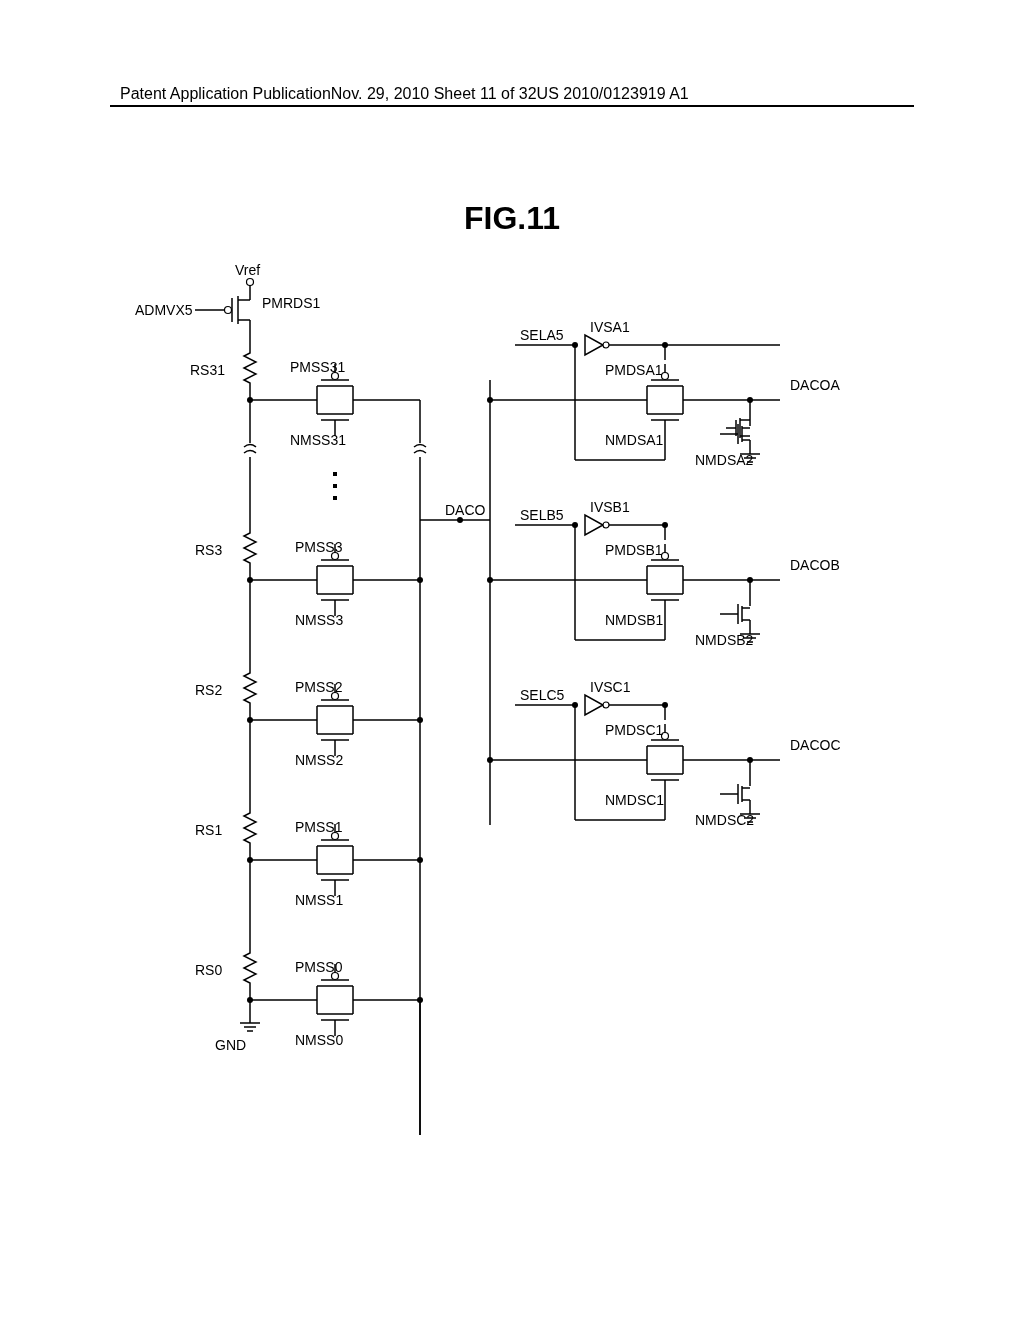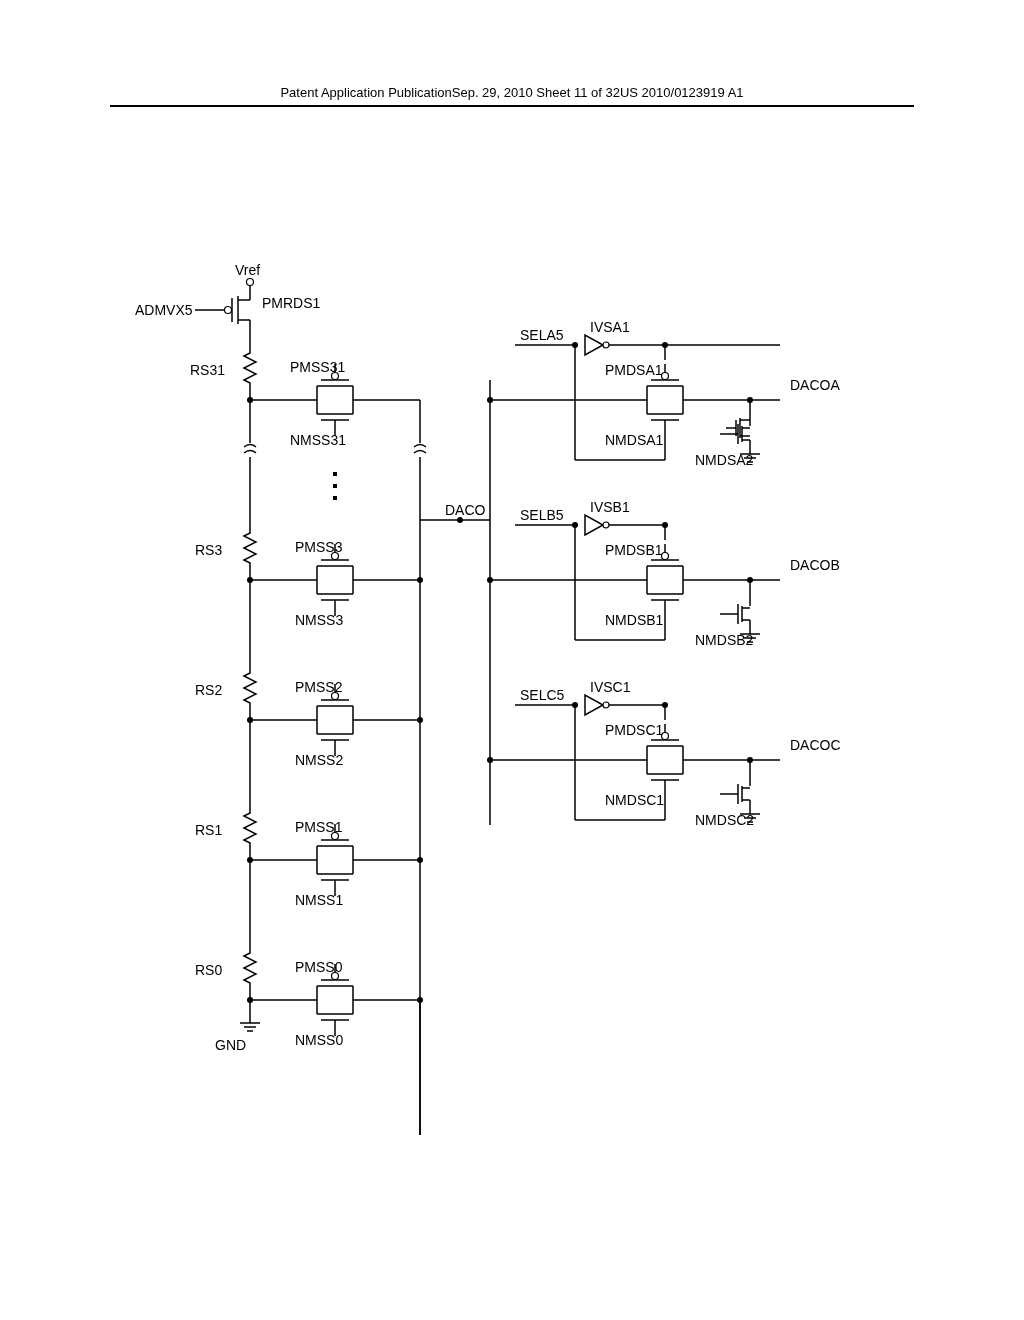--- a/index.html
+++ b/index.html
@@ -1,33 +1,34 @@
 <!DOCTYPE html>
 <html><head>
 <meta charset="utf-8">
 <style>
   * { margin: 0; padding: 0; box-sizing: border-box; }
   body { font-family: Arial, sans-serif; background: white; width: 1024px; height: 1320px; position: relative; }
   .page { position: relative; width: 1024px; height: 1320px; }
-  .header { position: absolute; top: 85px; left: 0; right: 0; padding: 0 120px; display: flex; justify-content: center; font-size: 13px; }
+  .header { position: absolute; top: 85px; left: 0; right: 0; padding: 0 120px; display: flex; justify-content: flex-start; font-size: 16px; }
   .header-line { position: absolute; top: 105px; left: 110px; right: 110px; height: 2px; background: #000; }
   .fig-title { position: absolute; top: 200px; left: 0; right: 0; text-align: center; font-size: 32px; font-weight: bold; }
   svg { position: absolute; top: 260px; left: 100px; }
   .lbl { font-size: 14px; font-family: Arial; }
 </style>
 </head>
 <body>
 
 <div class="page">
   <div class="header">
     <span>Patent Application Publication</span>
-    <span>Sep. 29, 2010   Sheet 11 of 32</span>
+    <span>Nov. 29, 2010   Sheet 11 of 32</span>
     <span>US 2010/0123919 A1</span>
   </div>
   <div class="header-line"></div>
+  <div class="fig-title">FIG.11</div>
 
   <svg width="820" height="980" viewBox="0 0 820 980">
     <defs>
       <g id="tgate">
 
         <line x1="-28" y1="0" x2="-18" y2="0" stroke="#000" stroke-width="1.5"></line>
         <line x1="18" y1="0" x2="28" y2="0" stroke="#000" stroke-width="1.5"></line>
 
         <line x1="-18" y1="0" x2="-18" y2="-14" stroke="#000" stroke-width="1.5"></line>
         <line x1="18" y1="0" x2="18" y2="-14" stroke="#000" stroke-width="1.5"></line>

